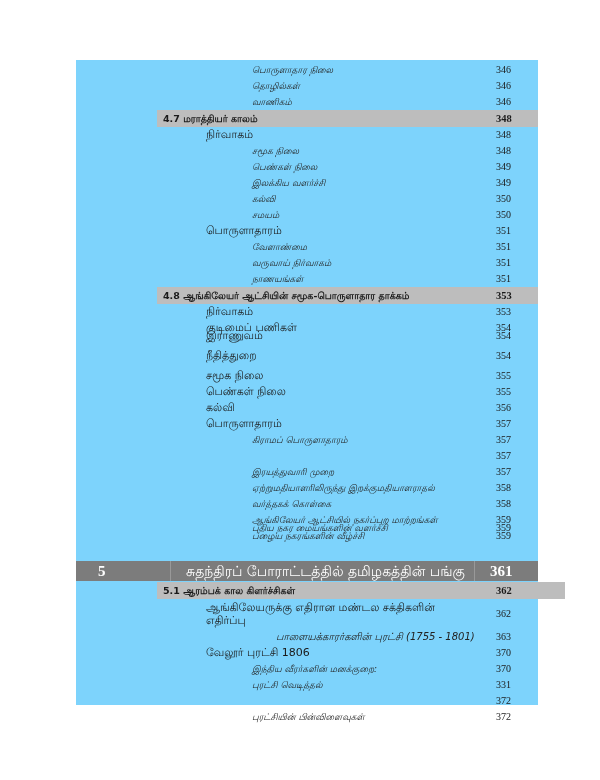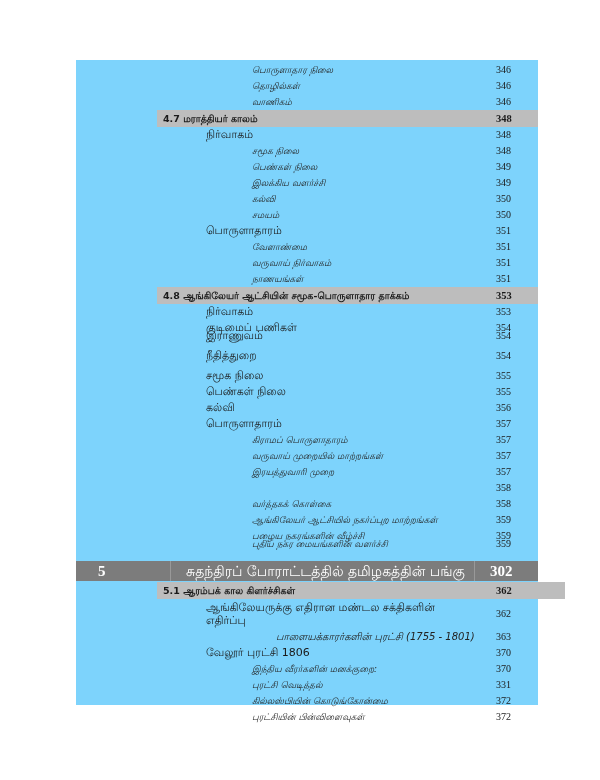--- a/index.html
+++ b/index.html
@@ -136,52 +136,52 @@
     </div>
     <div class="row lvl2" style="top: 356px;">
       <span class="txt">பொருளாதாரம்</span>
       <span class="pg">357</span>
     </div>
     <div class="row lvl3" style="top: 372px;">
       <span class="txt">கிராமப் பொருளாதாரம்</span>
       <span class="pg">357</span>
     </div>
     <div class="row lvl3" style="top: 388px;">
-      <span class="txt">வருவாய் முறையில் மாற்றங்கள்</span>
       <span class="pg">357</span>
     </div>
     <div class="row lvl3" style="top: 404px;">
       <span class="txt">இரயத்துவாரி முறை</span>
       <span class="pg">357</span>
     </div>
     <div class="row lvl3" style="top: 420px;">
+      <span class="txt">ஏற்றுமதியாளரிலிருந்து இறக்குமதியாளராதல்</span>
       <span class="pg">358</span>
     </div>
     <div class="row lvl3" style="top: 436px;">
       <span class="txt">வர்த்தகக் கொள்கை</span>
       <span class="pg">358</span>
     </div>
     <div class="row lvl3" style="top: 452px;">
       <span class="txt">ஆங்கிலேயர் ஆட்சியில் நகர்ப்புற மாற்றங்கள்</span>
       <span class="pg">359</span>
     </div>
     <div class="row lvl3" style="top: 468px;">
       <span class="txt">பழைய நகரங்களின் வீழ்ச்சி</span>
       <span class="pg">359</span>
     </div>
-    <div class="row lvl3" style="top: 476px;">
+    <div class="row lvl3" style="top: 460px;">
       <span class="txt">புதிய நகர மையங்களின் வளர்ச்சி</span>
       <span class="pg">359</span>
     </div>
     <div class="chap" style="top: 501px;">
       <span class="num">5</span>
       <span class="sep1"></span>
       <span class="txt">சுதந்திரப் போராட்டத்தில் தமிழகத்தின் பங்கு</span>
       <span class="sep2"></span>
-      <span class="pg">302</span>
+      <span class="pg">361</span>
     </div>
     <div class="sec" style="top: 522px; padding-left: 27px;">
       <span class="txt">5.1 ஆரம்பக் கால கிளர்ச்சிகள்</span>
       <span class="pg">362</span>
     </div>
     <div class="row lvl2 two" style="top: 539px;">
       <span class="txt">ஆங்கிலேயருக்கு எதிரான மண்டல சக்திகளின் எதிர்ப்பு</span>
       <span class="pg">362</span>
     </div>
     <div class="row lvl3b" style="top: 569px;">
@@ -194,20 +194,19 @@
     </div>
     <div class="row lvl3" style="top: 601px;">
       <span class="txt">இந்திய வீரர்களின் மனக்குறை:</span>
       <span class="pg">370</span>
     </div>
     <div class="row lvl3" style="top: 617px;">
       <span class="txt">புரட்சி வெடித்தல்</span>
       <span class="pg">331</span>
     </div>
     <div class="row lvl3" style="top: 633px;">
-      <span class="txt">கில்லஸ்பியின் கொடுங்கோன்மை</span>
       <span class="pg">372</span>
     </div>
     <div class="row lvl3" style="top: 649px;">
       <span class="txt">புரட்சியின் பின்விளைவுகள்</span>
       <span class="pg">372</span>
     </div>
   </div>
 
 </body></html>

